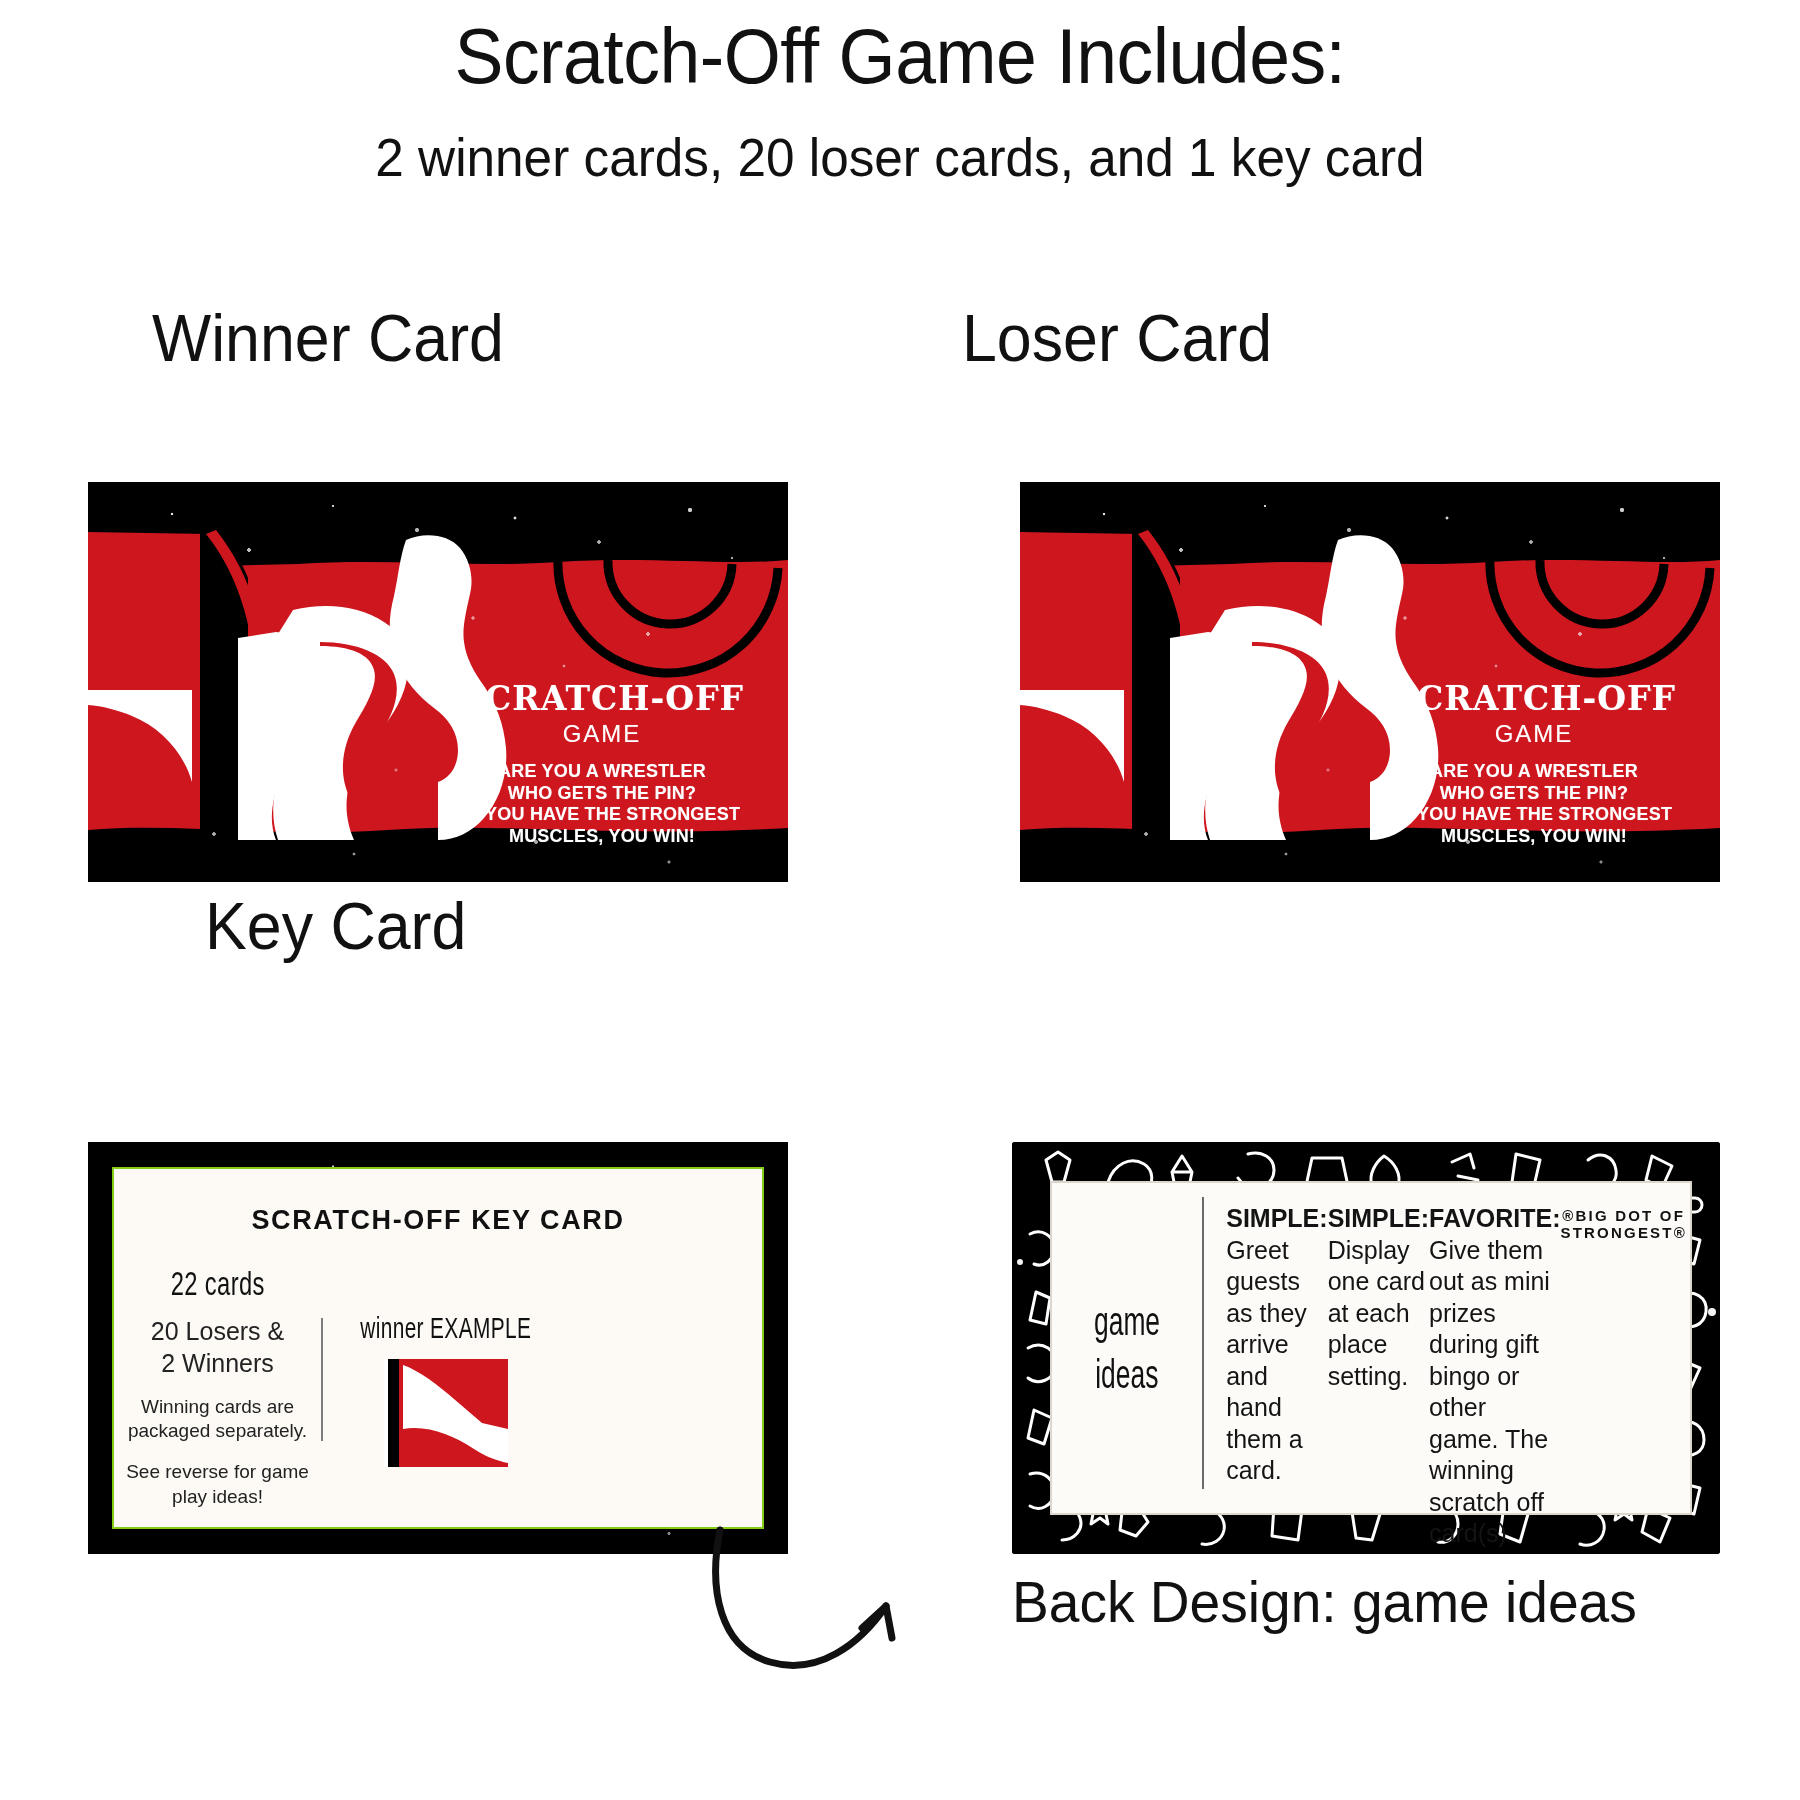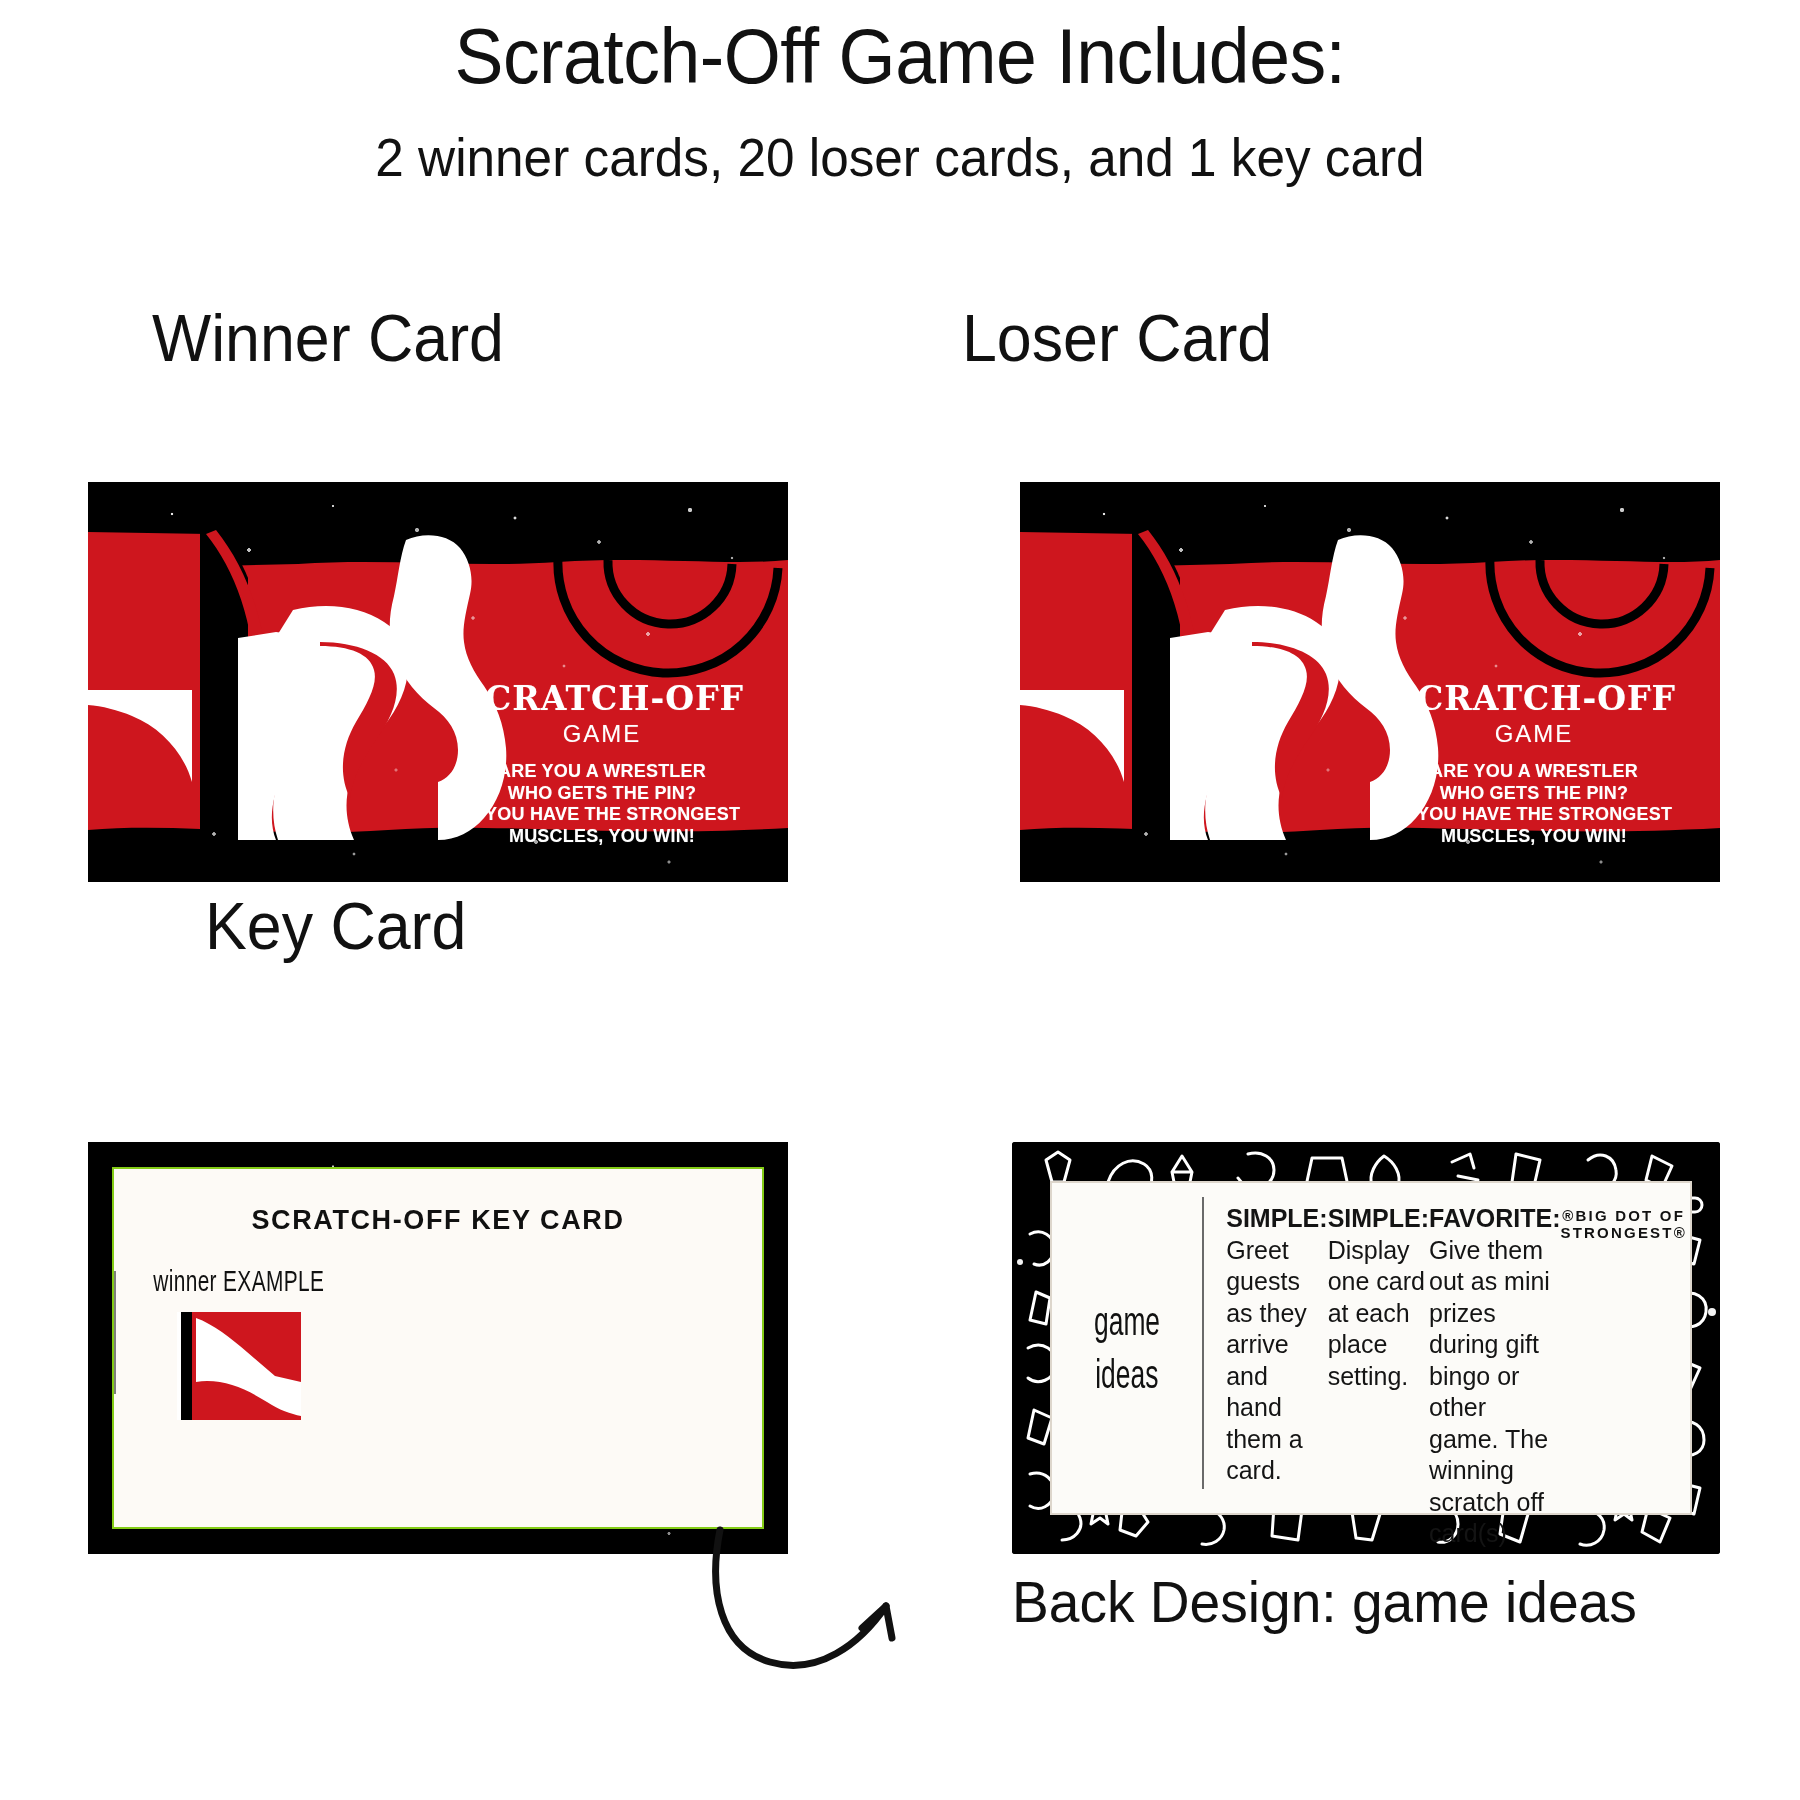--- a/index.html
+++ b/index.html
@@ -311,23 +311,32 @@
       </div>
     </div>
   </div>
 
   <div class="keycard" style="left:88px; top:1142px; width:700px; height:412px;">
     <div class="grunge"></div>
     <div class="inner">
       <div class="kc-title">SCRATCH-OFF KEY CARD</div>
       <div class="kc-cols">
 
-
-
-        <div class="kc-col divided" style="flex:0 0 34%;">
+        <div class="kc-col" style="flex:0 0 32%;">
+          <div class="kc-head-cond kc-22">22 cards</div>
+          <div class="kc-sub">20 Losers &amp;</div>
+          <div class="kc-sub">2 Winners</div>
+          <div class="kc-note">Winning cards are</div>
+          <div class="kc-note" style="margin-top:0;">packaged separately.</div>
+          <div class="kc-note">See reverse for game</div>
+          <div class="kc-note" style="margin-top:0;">play ideas!</div>
+        </div>
+
+
+        <div class="kc-col divided" style="flex:0 0 34%;margin-top:47px;">
           <div class="kc-head-cond">winner EXAMPLE</div>
           <div class="kc-thumb">
             <svg viewBox="0 0 124 108" preserveAspectRatio="none">
               <rect x="0" y="0" width="124" height="108" fill="#fff"></rect>
               <rect x="4" y="0" width="11" height="108" fill="#000"></rect>
               <rect x="15" y="0" width="4" height="108" fill="#ce161e"></rect>
               <path d="M19,0 H124 V70 L98,64 L70,40 C54,26 36,12 19,6 Z" fill="#ce161e"></path>
               <path d="M19,70 C44,66 68,76 90,90 C102,98 114,102 124,104 L124,108 L19,108 Z" fill="#ce161e"></path>
             </svg>
           </div>

